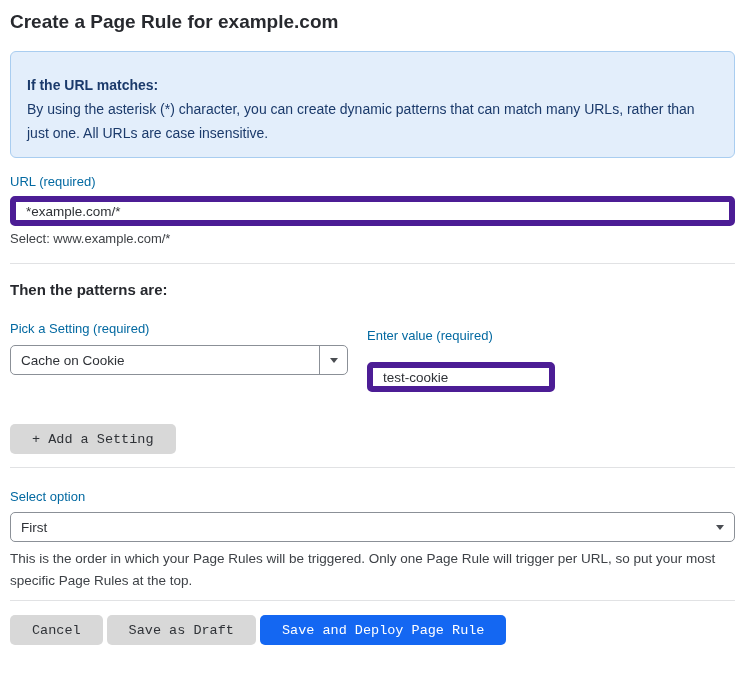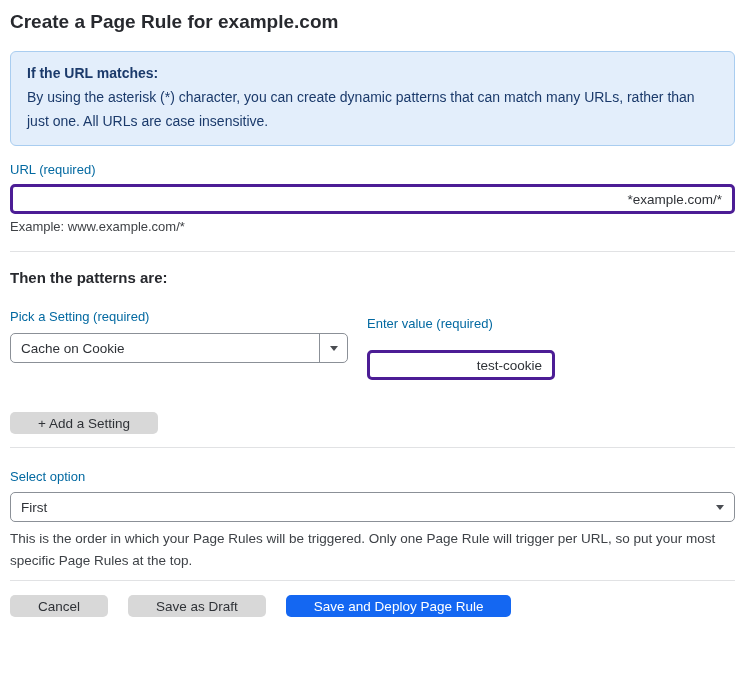--- a/index.html
+++ b/index.html
@@ -14,44 +14,43 @@
 
   h1.page-title {
     font-size: 19px; line-height: 24px; font-weight: bold; color: #27292e;
   }
 
   .info-box {
     margin-top: 17px;
     background: #e3eefb;
     border: 1px solid #a9cdf0;
     border-radius: 6px;
-    padding: 10px 16px 12px 16px;
+    padding: 22px 16px 12px 16px;
     color: #1b3a6b;
     font-size: 14px;
   }
   .info-box .info-heading { font-weight: bold; line-height: 23px; }
   .info-box .info-body { line-height: 24px; max-width: 690px; }
   .info-box .info-link-line { line-height: 22px; }
   .info-box a.info-link { color: #2a5bd7; text-decoration: underline; cursor: pointer; }
 
   .field-label { font-size: 13px; color: #0369a1; line-height: 16px; }
   .url-label { margin-top: 16px; }
 
   input.text-input {
     display: block;
     height: 30px;
-    border: 3px solid #4c1d95;
+    border: 6px solid #4c1d95;
     border-radius: 5px;
     font-family: "Liberation Sans", "DejaVu Sans", sans-serif;
     font-size: 13.5px;
     color: #2f3237;
     padding: 0 10px;
     background: #ffffff;
     outline: none;
-    text-align: right;
   }
   .url-input { width: 100%; margin-top: 6px; background: #dbe9fb; border-color: #8a93a3; }
 
   .helper-text { font-size: 13px; color: #3f4246; line-height: 16px; }
   .url-example { margin-top: 5px; }
 
   hr.divider { border: none; border-top: 1px solid #e1e2e4; height: 0; }
   .divider-1 { margin-top: 16px; }
   .divider-2 { margin-top: 13px; }
   .divider-3 { margin-top: 8px; }
@@ -89,53 +88,53 @@
   .caret {
     width: 0; height: 0;
     border-left: 4px solid transparent;
     border-right: 4px solid transparent;
     border-top: 5px solid #4a4d52;
   }
 
   .value-input { width: 188px; margin-top: 18px; }
 
   button.btn {
-    font-family: Liberation Sans, sans-serif;
+    font-family: Liberation Mono, monospace;
     font-size: 13.5px;
-    height: 22px;
+    height: 30px;
     border: none;
     border-radius: 5px;
-    padding: 0 28px;
+    padding: 0 22px;
     cursor: pointer;
   }
   .btn-gray { background: #d8d8d8; color: #2f3237; }
   .btn-blue { background: #1467f2; color: #ffffff; }
   .add-setting-btn { margin-top: 32px; display: block; }
 
   .order-select-wrap { margin-top: 7px; width: 100%; }
   .select-option-label { margin-top: 21px; }
   .order-help { margin-top: 6px; font-size: 13.5px; line-height: 22px; color: #3e4247; max-width: 720px; }
 
-  .footer-actions { margin-top: 14px; display: flex; gap: 20px; }
+  .footer-actions { margin-top: 14px; display: flex; gap: 4px; }
 </style>
 </head>
 <body>
 
 <div class="container">
 
   <h1 class="page-title">Create a Page Rule for example.com</h1>
 
   <div class="info-box">
     <div class="info-heading">If the URL matches:</div>
     <div class="info-body">By using the asterisk (*) character, you can create dynamic patterns that can match many URLs, rather than just one. All URLs are case insensitive.</div>
   </div>
 
   <div class="field-label url-label">URL (required)</div>
   <input type="text" class="text-input url-input" value="*example.com/*" style="">
-  <div class="helper-text url-example">Example: www.example.com/*</div>
+  <div class="helper-text url-example">Select: www.example.com/*</div>
 
   <hr class="divider divider-1">
 
   <h2 class="section-heading settings-heading">Then the patterns are:</h2>
 
   <div class="settings-row">
     <div class="setting-col">
       <div class="field-label">Pick a Setting (required)</div>
       <div class="select">
         <span class="select-value">Cache on Cookie</span>

